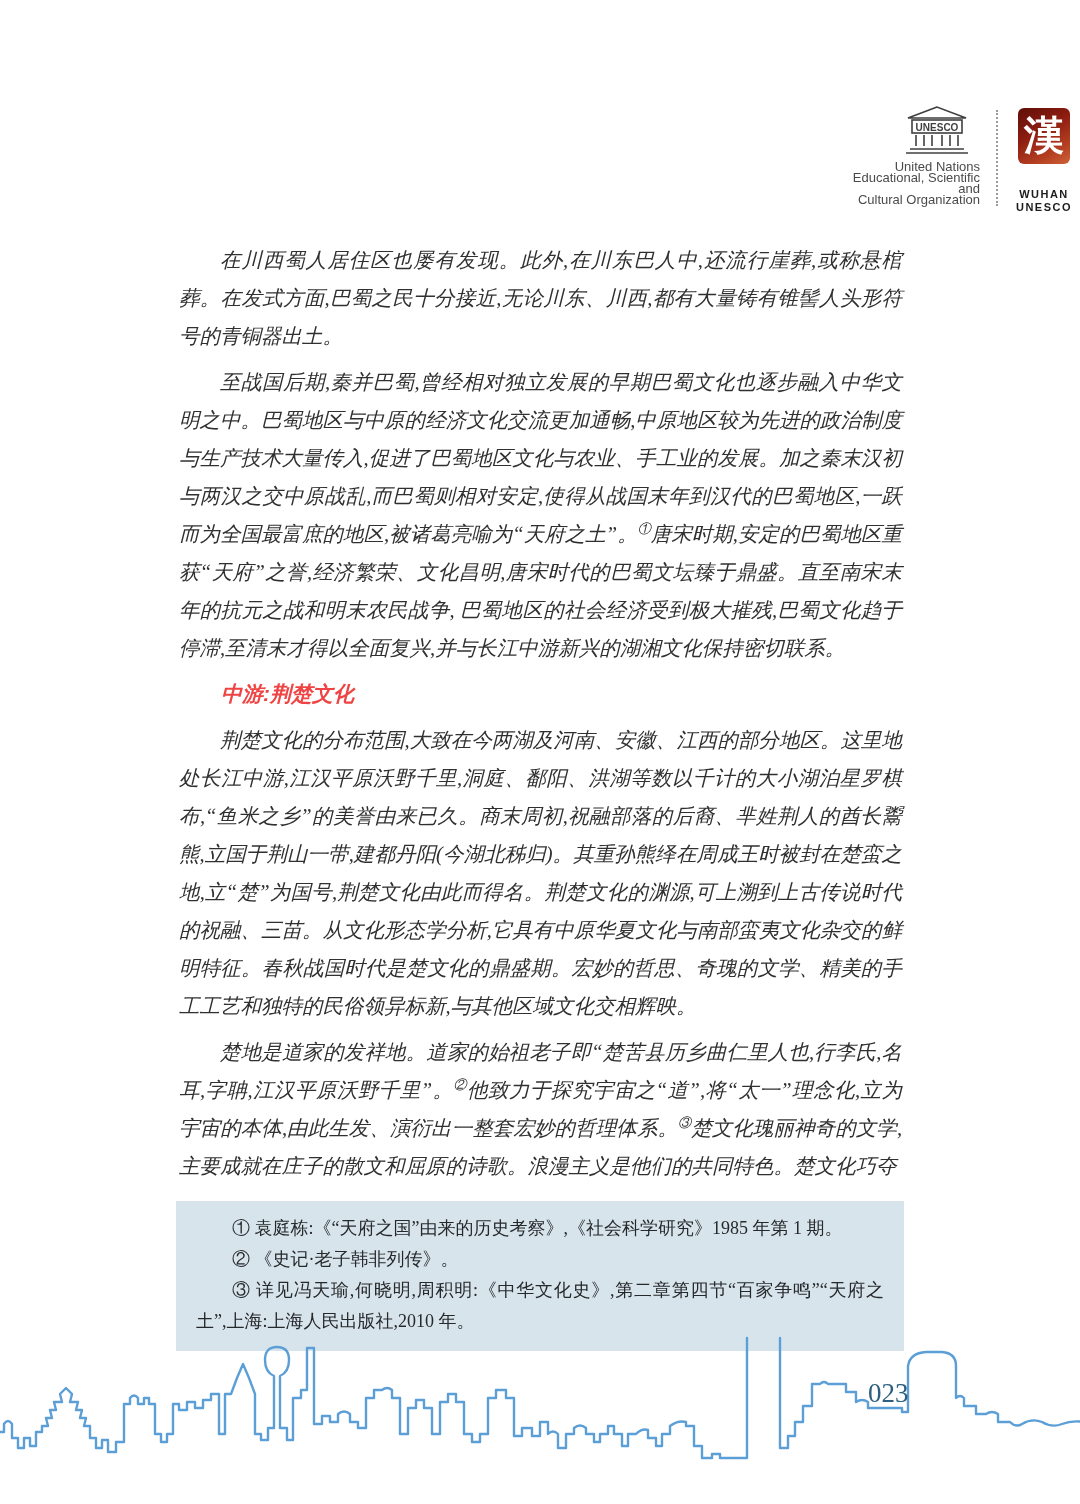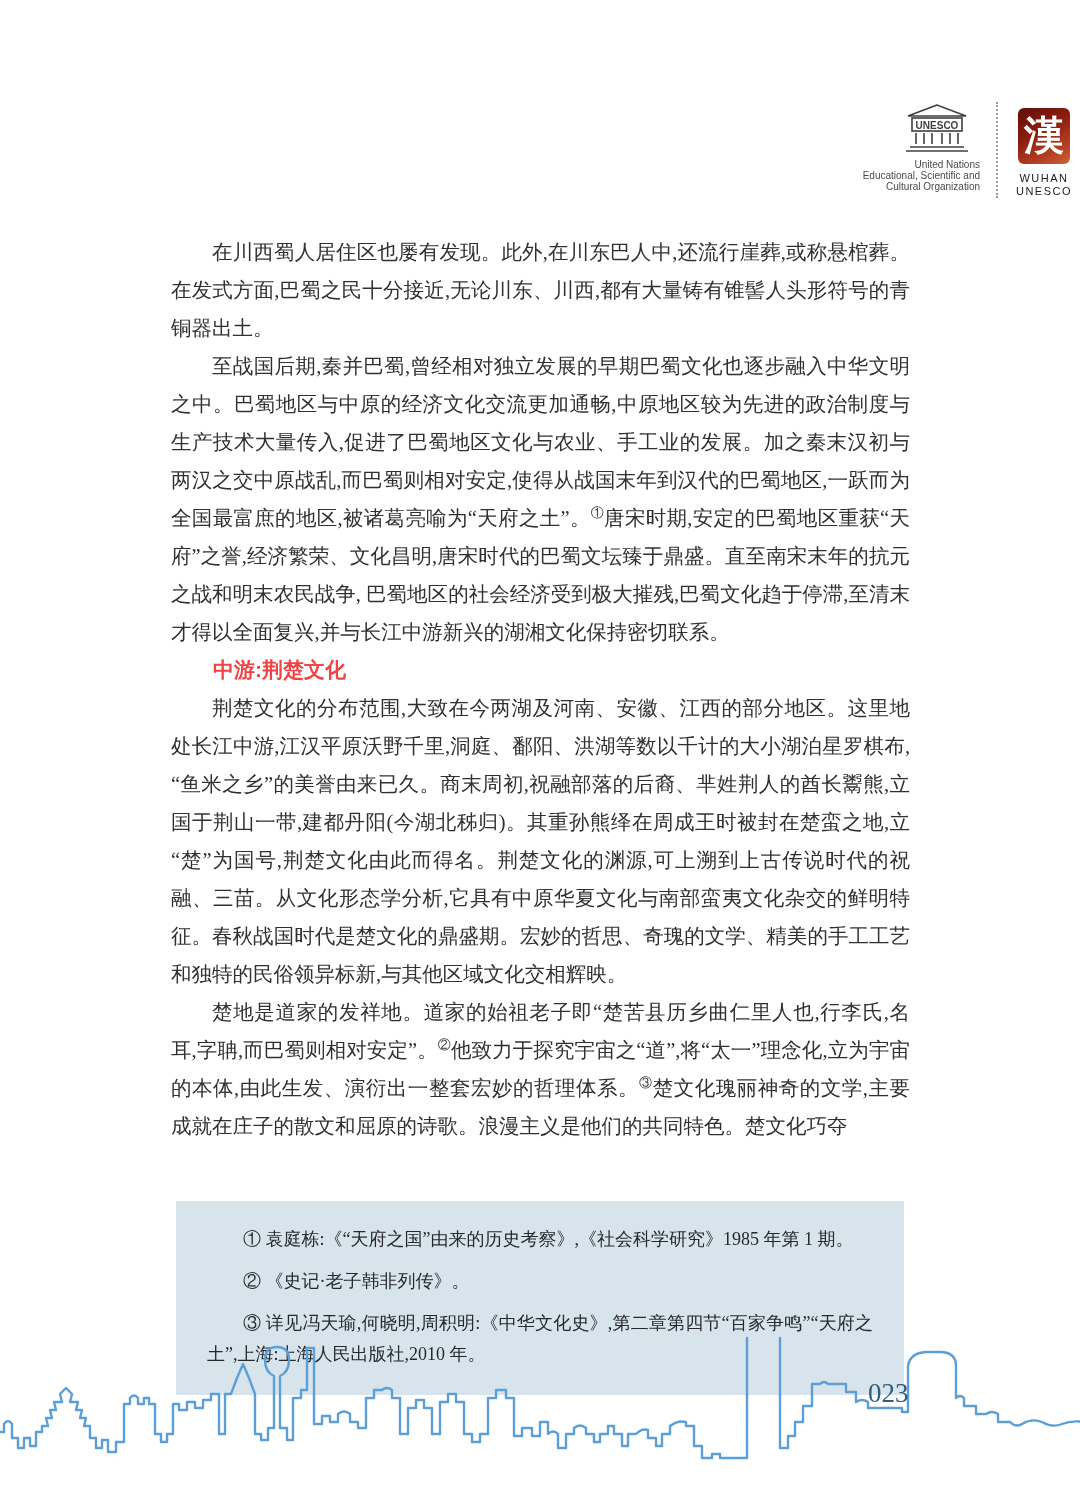--- a/index.html
+++ b/index.html
@@ -6,40 +6,40 @@
   body{
     width:1080px;height:1504px;position:relative;background:#ffffff;
     font-family:"Liberation Serif","DejaVu Serif",serif;
     overflow:hidden;
   }
   
   .logos{position:absolute;top:96px;left:828px;display:flex;align-items:center;}
   .unesco-block{width:152px;text-align:right;padding-right:16px;}
   .unesco-block svg{display:inline-block;margin-right:10px;}
   .unesco-caption{font-family:"Liberation Sans","DejaVu Sans",sans-serif;
-    font-size:10px;line-height:11px;color:#4a4a4a;}
+    font-size:13px;line-height:11px;color:#4a4a4a;}
   .logo-divider{height:96px;border-left:2px dotted #9a9a9a;margin-top:6px;}
   .seal-block{padding-left:14px;text-align:center;width:64px;}
   .seal{width:52px;height:56px;margin:12px auto 0;border-radius:6px;
     background:linear-gradient(150deg,#5f0f09 0%,#8c1c10 40%,#b43f22 75%,#cd6338 100%);
     color:#fff;font-size:40px;line-height:56px;text-align:center;font-weight:bold;}
-  .seal-caption{margin-top:8px;font-family:"Liberation Sans","DejaVu Sans",sans-serif;
-    font-weight:normal;font-size:11px;line-height:13px;letter-spacing:1.5px;color:#1c1c1c;}
+  .seal-caption{margin-top:24px;font-family:"Liberation Sans","DejaVu Sans",sans-serif;
+    font-weight:bold;font-size:11px;line-height:13px;letter-spacing:1.5px;color:#1c1c1c;}
   
   .content{position:absolute;left:171px;top:233px;width:739px;
     font-size:20.5px;line-height:38px;color:#303030;text-align:justify;}
-  .content p{margin:0;}
+  .content p{margin:8px;font-style:italic;}
   .content p.para{text-indent:2em;}
   .content p.heading{text-indent:2em;font-family:"Liberation Sans","DejaVu Sans",sans-serif;
     font-weight:bold;color:#ef4444;font-size:21px;}
   .content sup{font-size:13px;line-height:0;vertical-align:super;}
   
   .footnotes{position:absolute;left:176px;top:1201px;width:728px;box-sizing:border-box;
     background:#d8e4ec;padding:12px 20px 14px;font-size:18px;line-height:31px;color:#26292c;}
-  .footnotes p{margin:11px;text-indent:2em;text-align:justify;}
+  .footnotes p{margin:0;text-indent:2em;text-align:justify;}
   
   .skyline{position:absolute;left:0;top:1336px;width:888px;height:168px;}
   .skyline svg{display:block;}
 </style>
 </head>
 <body>
 
 <div class="logos">
   <div class="unesco-block">
     <svg width="66" height="52" viewBox="0 0 66 52">
@@ -71,21 +71,21 @@
       <div>UNESCO</div>
     </div>
   </div>
 </div>
 
 <div class="content">
     <p class="para"><span>在川西蜀人居住区也屡有发现。此外,在川东巴人中,还流行崖葬,或称悬棺葬。在发式方面,巴蜀之民十分接近,无论川东、川西,都有大量铸有锥髻人头形符号的青铜器出土。</span></p>
     <p class="para"><span>至战国后期,秦并巴蜀,曾经相对独立发展的早期巴蜀文化也逐步融入中华文明之中。巴蜀地区与中原的经济文化交流更加通畅,中原地区较为先进的政治制度与生产技术大量传入,促进了巴蜀地区文化与农业、手工业的发展。加之秦末汉初与两汉之交中原战乱,而巴蜀则相对安定,使得从战国末年到汉代的巴蜀地区,一跃而为全国最富庶的地区,被诸葛亮喻为“天府之土”。</span><sup>①</sup><span>唐宋时期,安定的巴蜀地区重获“天府”之誉,经济繁荣、文化昌明,唐宋时代的巴蜀文坛臻于鼎盛。直至南宋末年的抗元之战和明末农民战争, 巴蜀地区的社会经济受到极大摧残,巴蜀文化趋于停滞,至清末才得以全面复兴,并与长江中游新兴的湖湘文化保持密切联系。</span></p>
     <p class="heading"><span>中游:荆楚文化</span></p>
     <p class="para"><span>荆楚文化的分布范围,大致在今两湖及河南、安徽、江西的部分地区。这里地处长江中游,江汉平原沃野千里,洞庭、鄱阳、洪湖等数以千计的大小湖泊星罗棋布,“鱼米之乡”的美誉由来已久。商末周初,祝融部落的后裔、芈姓荆人的酋长鬻熊,立国于荆山一带,建都丹阳(今湖北秭归)。其重孙熊绎在周成王时被封在楚蛮之地,立“楚”为国号,荆楚文化由此而得名。荆楚文化的渊源,可上溯到上古传说时代的祝融、三苗。从文化形态学分析,它具有中原华夏文化与南部蛮夷文化杂交的鲜明特征。春秋战国时代是楚文化的鼎盛期。宏妙的哲思、奇瑰的文学、精美的手工工艺和独特的民俗领异标新,与其他区域文化交相辉映。</span></p>
-    <p class="para"><span>楚地是道家的发祥地。道家的始祖老子即“楚苦县历乡曲仁里人也,行李氏,名耳,字聃,而巴蜀则相对安定”。</span><sup>②</sup><span>他致力于探究宇宙之“道”,将“太一”理念化,立为宇宙的本体,由此生发、演衍出一整套宏妙的哲理体系。</span><sup>③</sup><span>楚文化瑰丽神奇的文学,主要成就在庄子的散文和屈原的诗歌。浪漫主义是他们的共同特色。楚文化巧夺</span></p>
+    <p class="para"><span>楚地是道家的发祥地。道家的始祖老子即“楚苦县历乡曲仁里人也,行李氏,名耳,字聃,江汉平原沃野千里”。</span><sup>②</sup><span>他致力于探究宇宙之“道”,将“太一”理念化,立为宇宙的本体,由此生发、演衍出一整套宏妙的哲理体系。</span><sup>③</sup><span>楚文化瑰丽神奇的文学,主要成就在庄子的散文和屈原的诗歌。浪漫主义是他们的共同特色。楚文化巧夺</span></p>
   </div>
 
 <div class="footnotes">
     <p>① 袁庭栋:《“天府之国”由来的历史考察》,《社会科学研究》1985 年第 1 期。</p>
     <p>② 《史记·老子韩非列传》。</p>
     <p>③ 详见冯天瑜,何晓明,周积明:《中华文化史》,第二章第四节“百家争鸣”“天府之土”,上海:上海人民出版社,2010 年。</p>
   </div>
 
 <div class="skyline">
   <svg width="1080" height="168" viewBox="0 0 1080 168">

